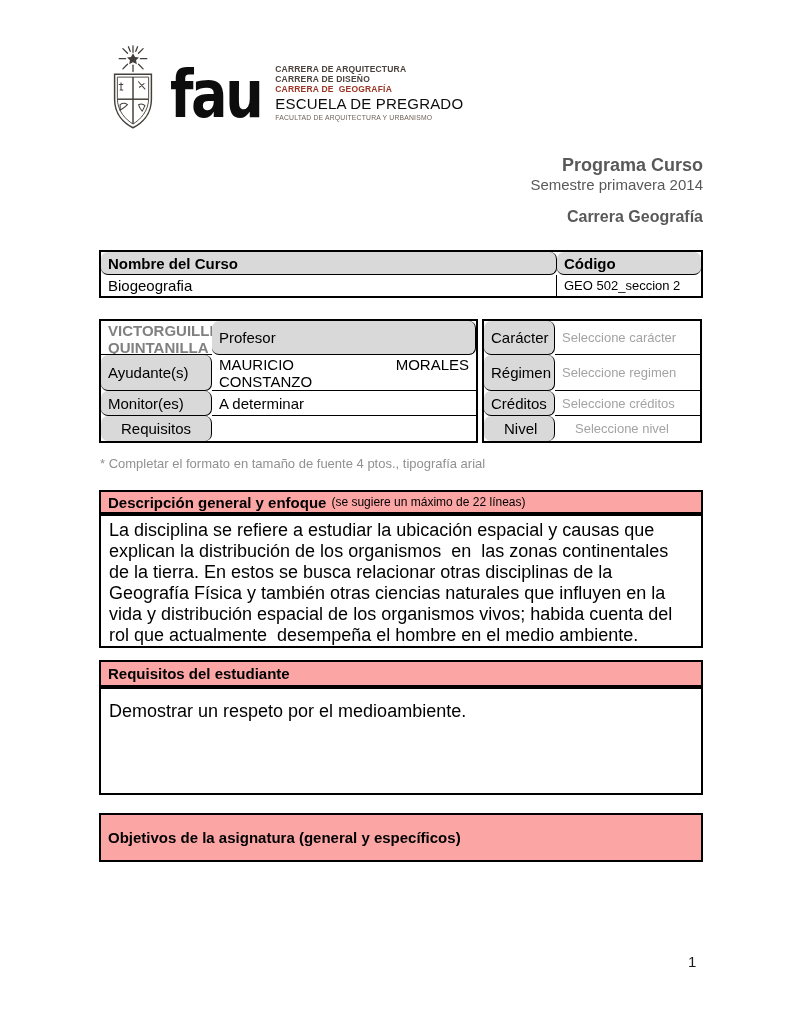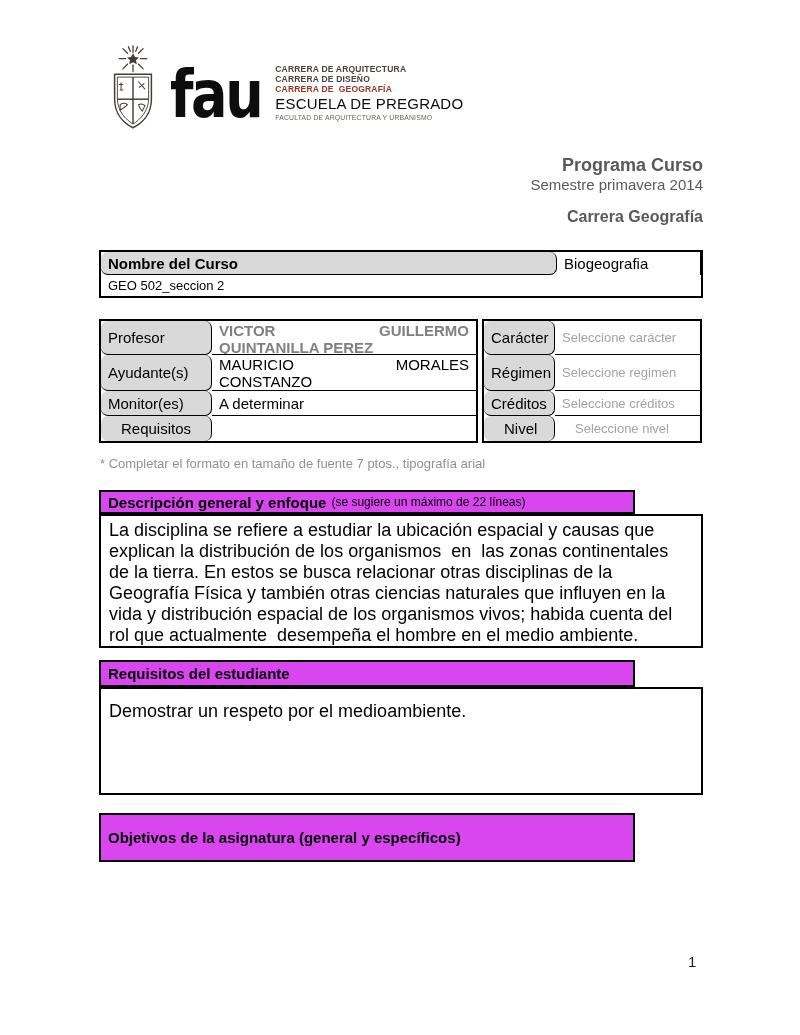--- a/index.html
+++ b/index.html
@@ -62,21 +62,21 @@
   .name-val { display:block; padding-top:1px; font-size:15px; line-height:17px; }
   .name-bold-gray { font-weight:bold; color:#808080; }
   .jline { display:flex; justify-content:space-between; }
   .placeholder { color:#a3a3a3; font-size:13px; }
 
   
   .footnote { position:absolute; top:456px; left:100px; font-size:13px; color:#919191; }
 
   
   .bar {
-    position:absolute; left:99px; width:536px; background:#d946ef;
+    position:absolute; left:99px; width:604px; background:#fca5a5;
     border:2px solid #000; display:flex; align-items:center; padding-left:7px;
   }
   .bar-title { font-weight:bold; font-size:15px; }
   .bar-note  { font-size:12px; margin-left:5px; }
   .boxx {
     position:absolute; left:99px; width:604px; background:#fff;
     border:2px solid #000; padding:4px 8px;
   }
   .prose { font-size:18px; line-height:21px; white-space:pre-wrap; }
   .p2 { margin-top:8px; }
@@ -134,34 +134,35 @@
   </div>
 
   <div class="title-block">
     <div class="doc-title">Programa Curso</div>
     <div class="doc-subtitle">Semestre primavera 2014</div>
     <div class="doc-career">Carrera Geografía</div>
   </div>
 
   <div class="course-tbl">
     <div class="cell c1 gcell hdr">Nombre del Curso</div>
+    <div class="cell gcell hdr">Código</div>
     <div class="cell c1 row2">Biogeografia</div>
     <div class="cell row2 code-val">GEO 502_seccion 2</div>
   </div>
 
   <div class="info-wrap">
     <div class="info-left">
-      <div class="cell c1 gcell">Profesor</div>
       <div class="cell name-val name-bold-gray">
         <div class="jline">
           <span>VICTOR</span>
           <span>GUILLERMO</span>
         </div>
         <div>QUINTANILLA PEREZ</div>
       </div>
+      <div class="cell c1 gcell">Profesor</div>
 
       <div class="cell c1 gcell">Ayudante(s)</div>
       <div class="cell name-val">
         <div class="jline">
           <span>MAURICIO</span>
           <span>MORALES</span>
         </div>
         <div>CONSTANZO</div>
       </div>
 
@@ -180,21 +181,21 @@
       <div class="cell placeholder">Seleccione regimen</div>
 
       <div class="cell c1 gcell">Créditos</div>
       <div class="cell placeholder">Seleccione créditos</div>
 
       <div class="cell c1 gcell lastrow">Nivel</div>
       <div class="cell placeholder lastrow">Seleccione nivel</div>
     </div>
   </div>
 
-  <div class="footnote">* Completar el formato en tamaño de fuente 7 ptos., tipografía arial</div>
+  <div class="footnote">* Completar el formato en tamaño de fuente 4 ptos., tipografía arial</div>
 
   <div class="bar desc-bar">
     <span class="bar-title">Descripción general y enfoque</span>
     <span class="bar-note">(se sugiere un máximo de 22 líneas)</span>
   </div>
   <div class="boxx desc-box">
     <div class="prose">La disciplina se refiere a estudiar la ubicación espacial y causas que explican la distribución de los organismos  en  las zonas continentales de la tierra. En estos se busca relacionar otras disciplinas de la Geografía Física y también otras ciencias naturales que influyen en la vida y distribución espacial de los organismos vivos; habida cuenta del rol que actualmente  desempeña el hombre en el medio ambiente.</div>
   </div>
 
   <div class="bar req-bar">

